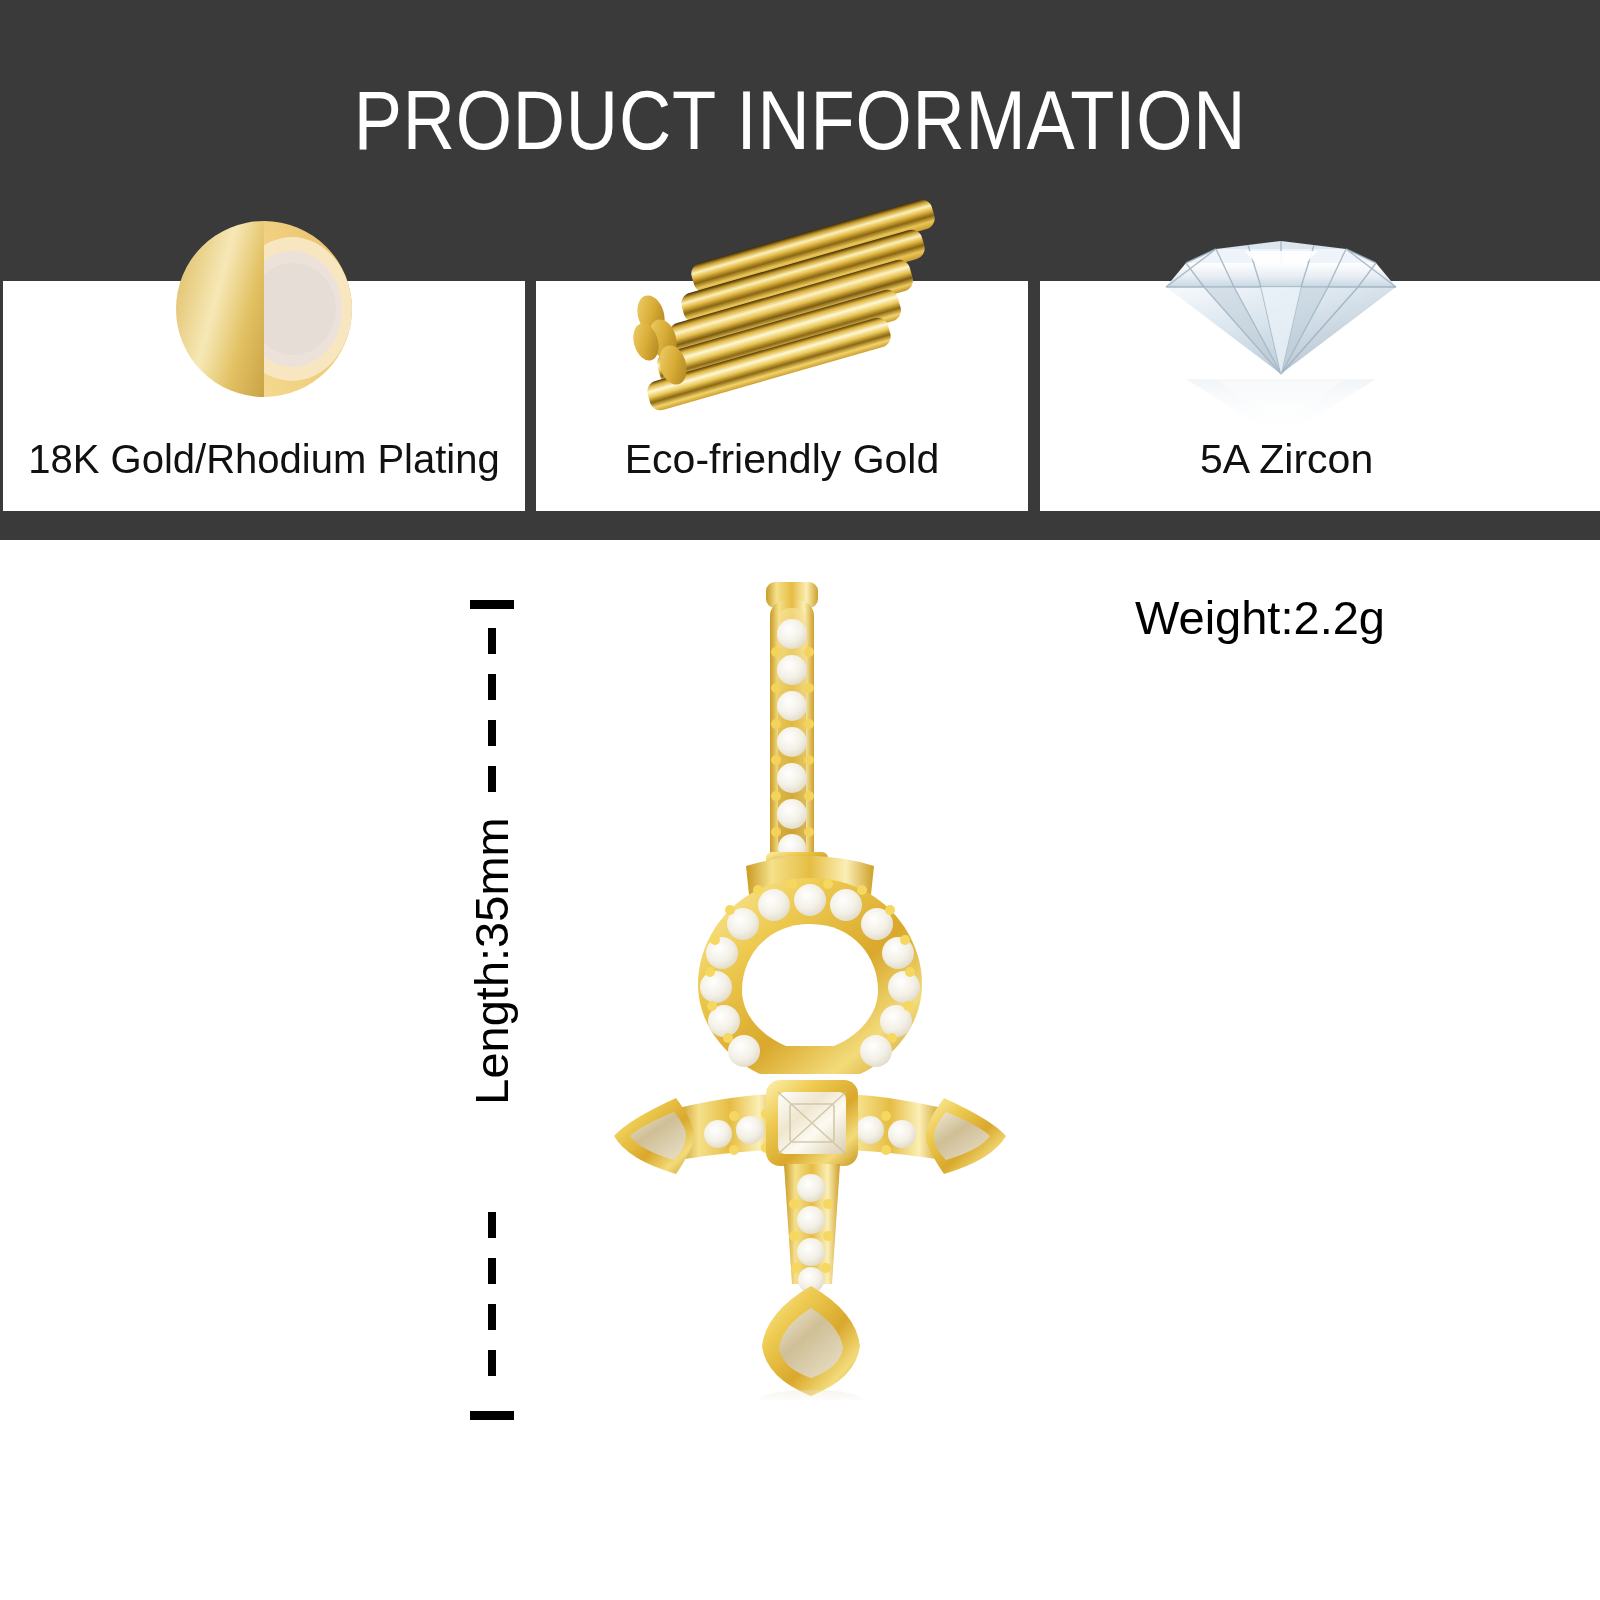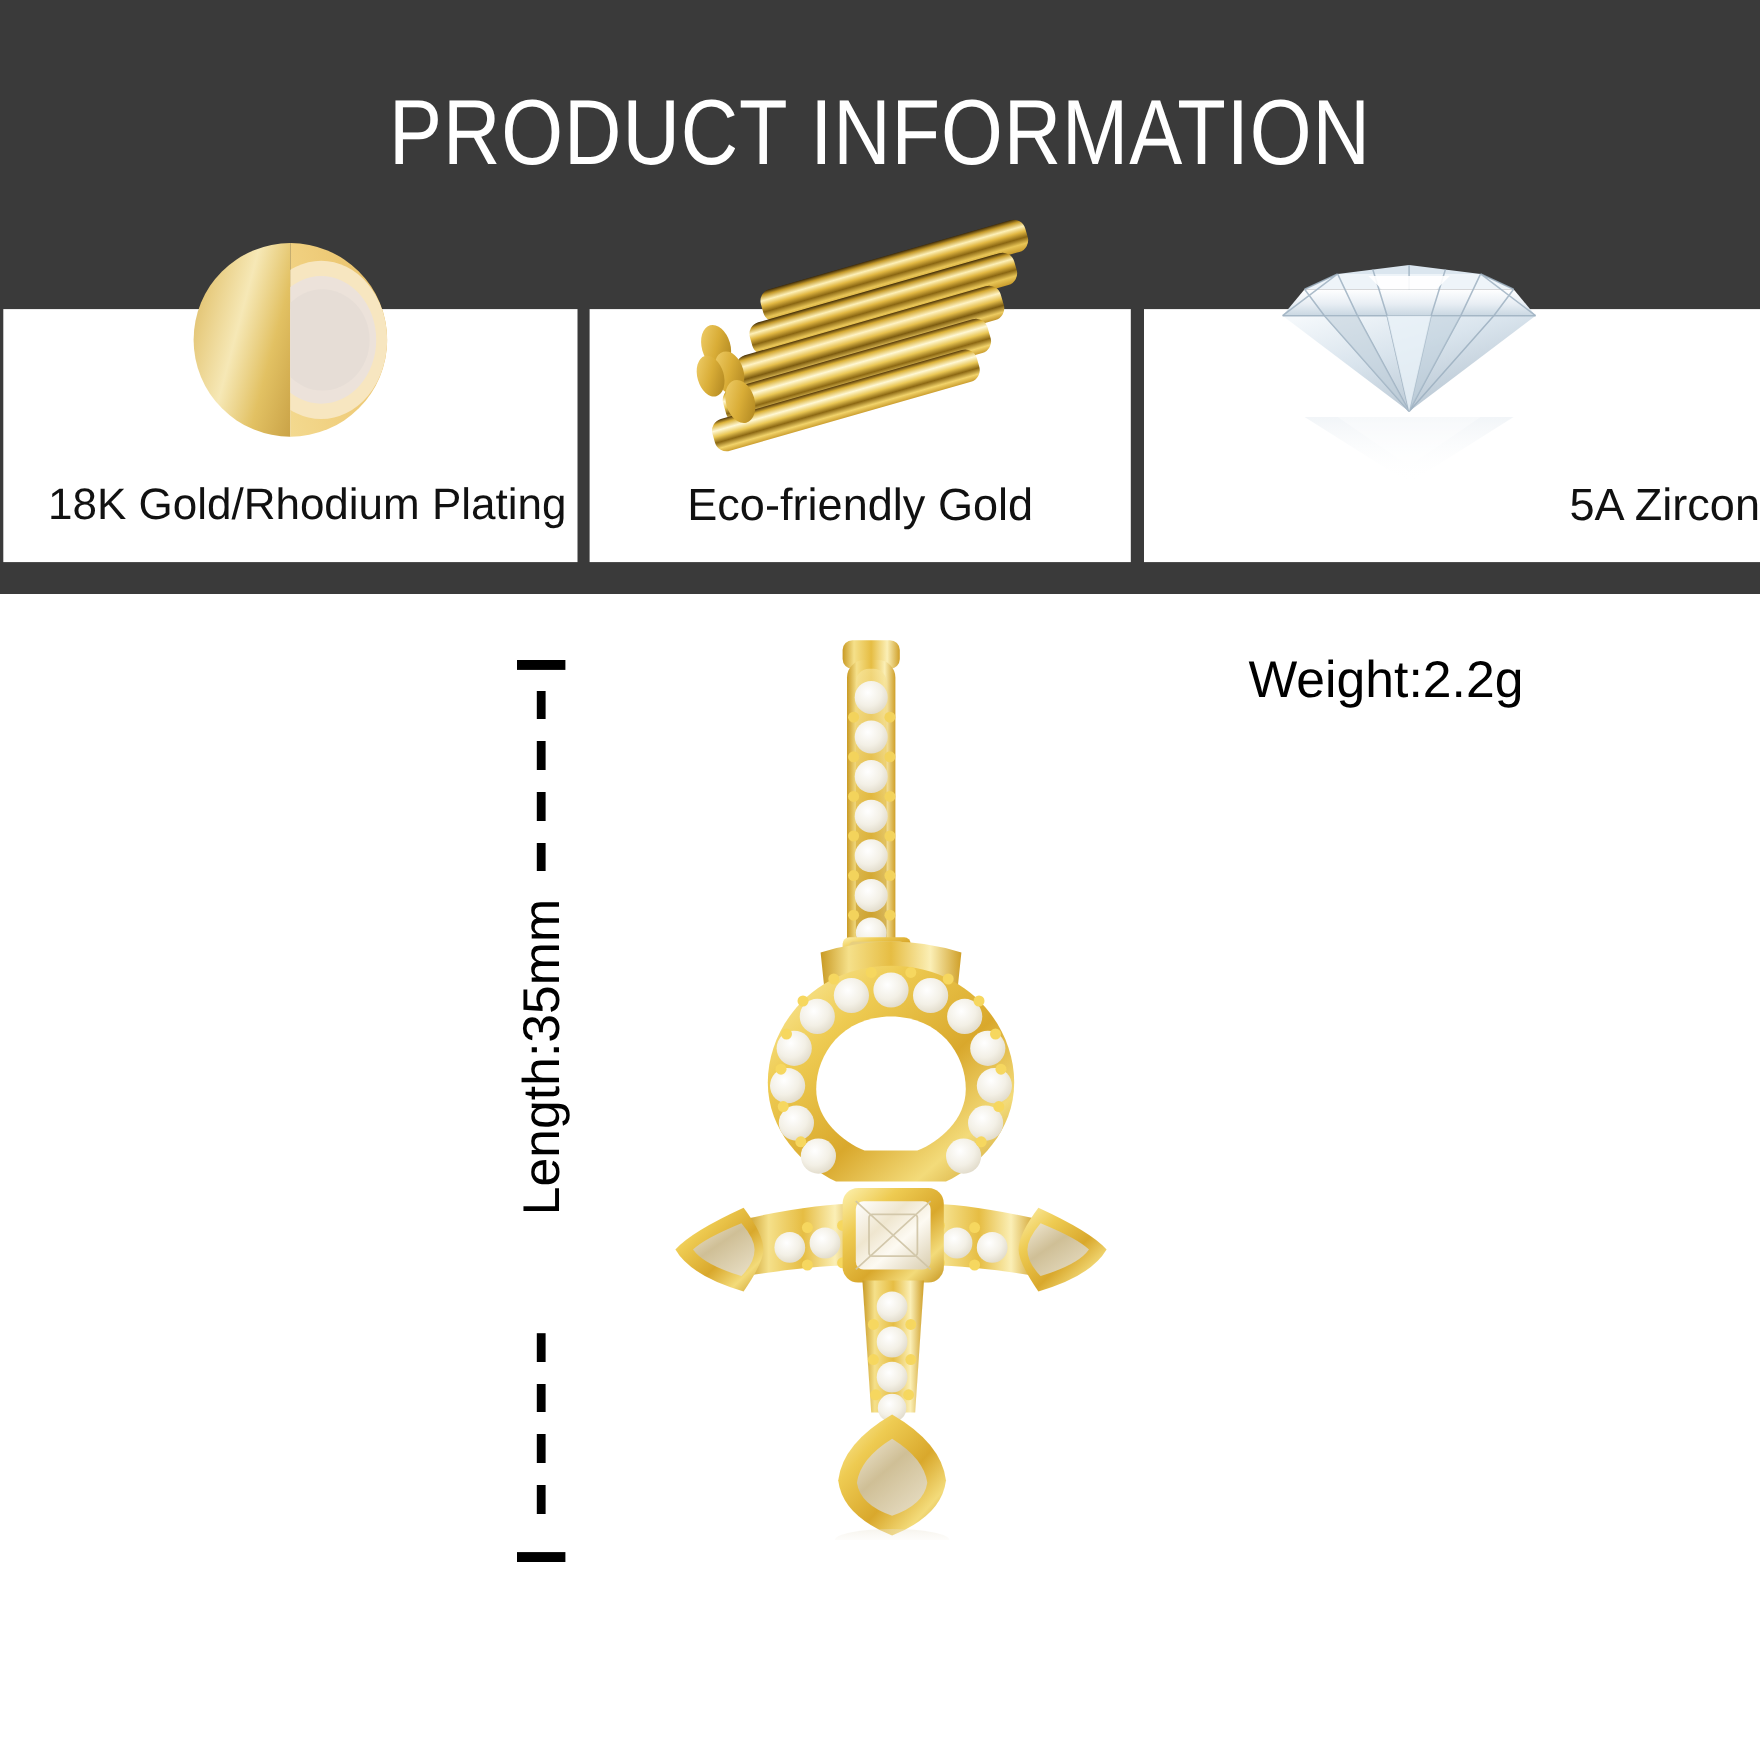--- a/index.html
+++ b/index.html
@@ -56,22 +56,22 @@
     left: 0;
     bottom: 28px;
     width: 100%;
     text-align: center;
     font-size: 41px;
     line-height: 48px;
     color: #111111;
     font-weight: 400;
     white-space: nowrap;
   }
-  #card-plating .card-label { font-size: 40px; text-align: right; padding-left: 10px; width: calc(100% - 20px); }
-  #card-zircon  .card-label { text-align: right; padding-left: 160px; width: calc(100% - 160px); }
+  #card-plating .card-label { font-size: 40px; text-align: center; padding-left: 10px; width: calc(100% - 20px); }
+  #card-zircon  .card-label { text-align: left; padding-left: 160px; width: calc(100% - 160px); }
 
   .card-icon {
     position: absolute;
     left: 50%;
     transform: translateX(-50%);
   }
 
   
   #plating-sphere {
     top: -60px;

